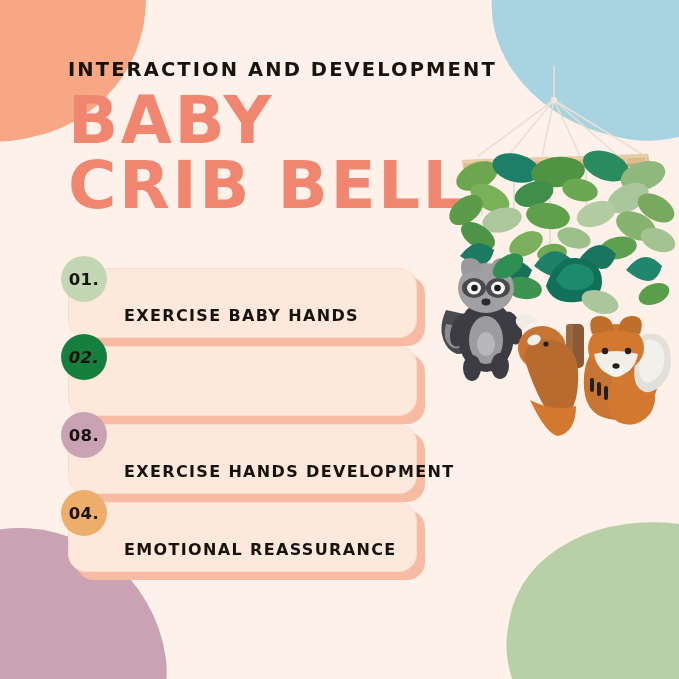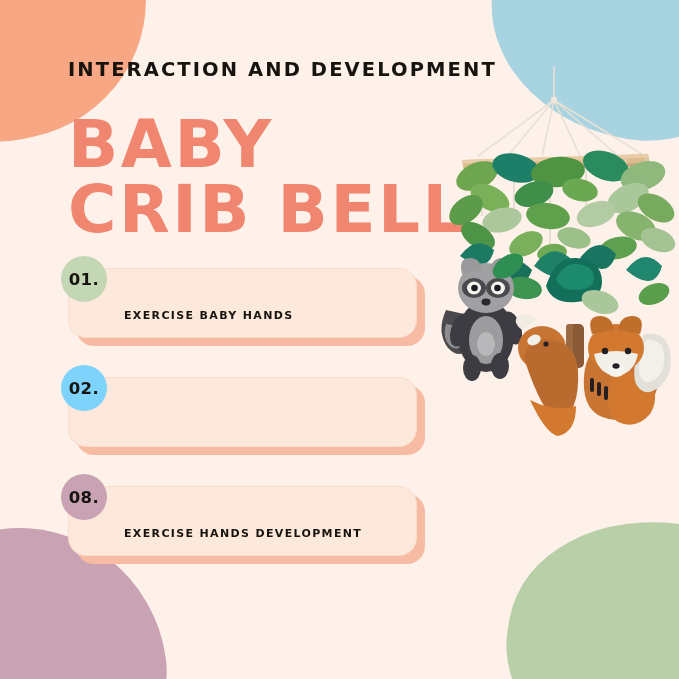--- a/index.html
+++ b/index.html
@@ -51,42 +51,42 @@
   .header { position: absolute; left: 68px; top: 58px; width: 420px; }
   .eyebrow {
     font-family: "DejaVu Sans", sans-serif;
     font-size: 19.5px;
     font-weight: 700;
     letter-spacing: 2.1px;
     color: #17140f;
     white-space: nowrap;
   }
   .title {
-    margin-top: 32px;
+    margin-top: 8px;
     font-family: "DejaVu Sans", sans-serif;
     font-size: 66px;
     font-weight: 700;
     line-height: 0.98;
     letter-spacing: 2.5px;
     color: #f08670;
     text-transform: uppercase;
     max-width: 400px;
   }
 
   
   .features {
     position: absolute;
     left: 68px;
     top: 268px;
     width: 357px;
   }
   .feature {
     position: relative;
     height: 78px;
-    margin-bottom: 31px;
+    margin-bottom: 0;
   }
   .feature:last-child { margin-bottom: 0; }
   .card-shadow {
     position: absolute;
     left: 8px; top: 8px;
     width: 349px; height: 70px;
     background: #f7bba4;
     border-radius: 18px;
   }
   .card {
@@ -98,21 +98,21 @@
     border: 1px solid #fbdcc9;
     box-sizing: border-box;
   }
   .card-text {
     position: absolute;
     left: 56px;
     top: 50%;
     transform: translateY(-50%);
     margin-top: 8px;
     font-family: "DejaVu Sans", sans-serif;
-    font-size: 11px;
+    font-size: 16px;
     font-weight: 700;
     letter-spacing: 1.35px;
     color: #17140f;
     white-space: nowrap;
   }
   .badge {
     position: absolute;
     left: -7px;
     top: -12px;
     width: 46px; height: 46px;
@@ -157,30 +157,36 @@
     <div class="feature">
       <div class="card-shadow"></div>
       <div class="card"></div>
       <div class="badge" style="background:#c3d7b4;">01.</div>
       <div class="card-text">EXERCISE BABY HANDS</div>
     </div>
 
     <div class="feature">
       <div class="card-shadow"></div>
       <div class="card"></div>
-      <div class="badge" style="background:#7dd3fc;">02.</div>
+      <div class="badge" style="background:#15803d;font-style:italic;">02.</div>
     </div>
 
     <div class="feature">
       <div class="card-shadow"></div>
       <div class="card"></div>
       <div class="badge" style="background:#c9a3b4;">08.</div>
       <div class="card-text">EXERCISE HANDS DEVELOPMENT</div>
     </div>
 
+    <div class="feature">
+      <div class="card-shadow"></div>
+      <div class="card"></div>
+      <div class="badge" style="background:#eeae6b;">04.</div>
+      <div class="card-text">EMOTIONAL REASSURANCE</div>
+    </div>
 
   </div>
 
   <div class="product">
     <svg viewBox="0 0 249 395" width="249" height="395" xmlns="http://www.w3.org/2000/svg">
       <defs>
         <clipPath id="clipProd">
             <rect x="0" y="0" width="249" height="395"></rect>
           </clipPath>
       </defs>

